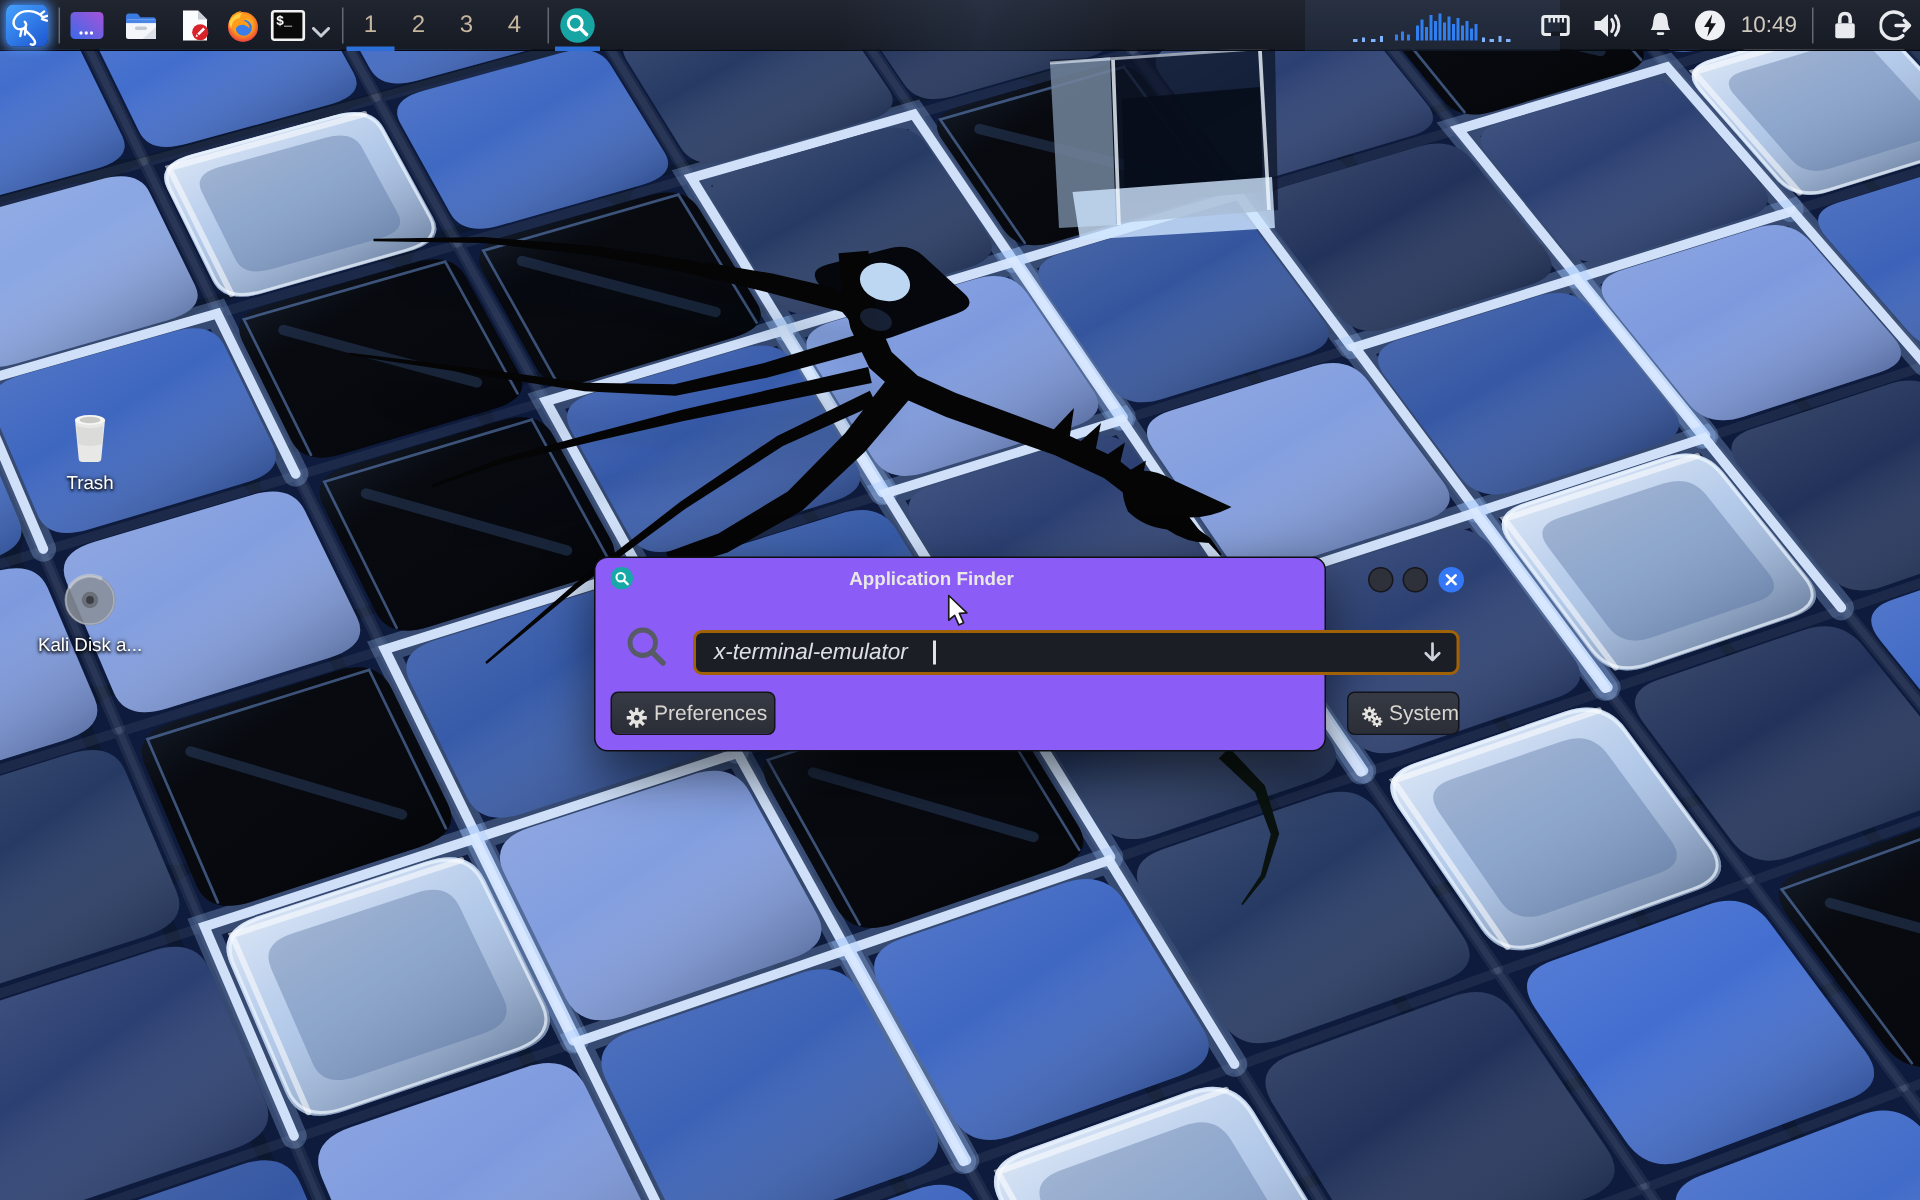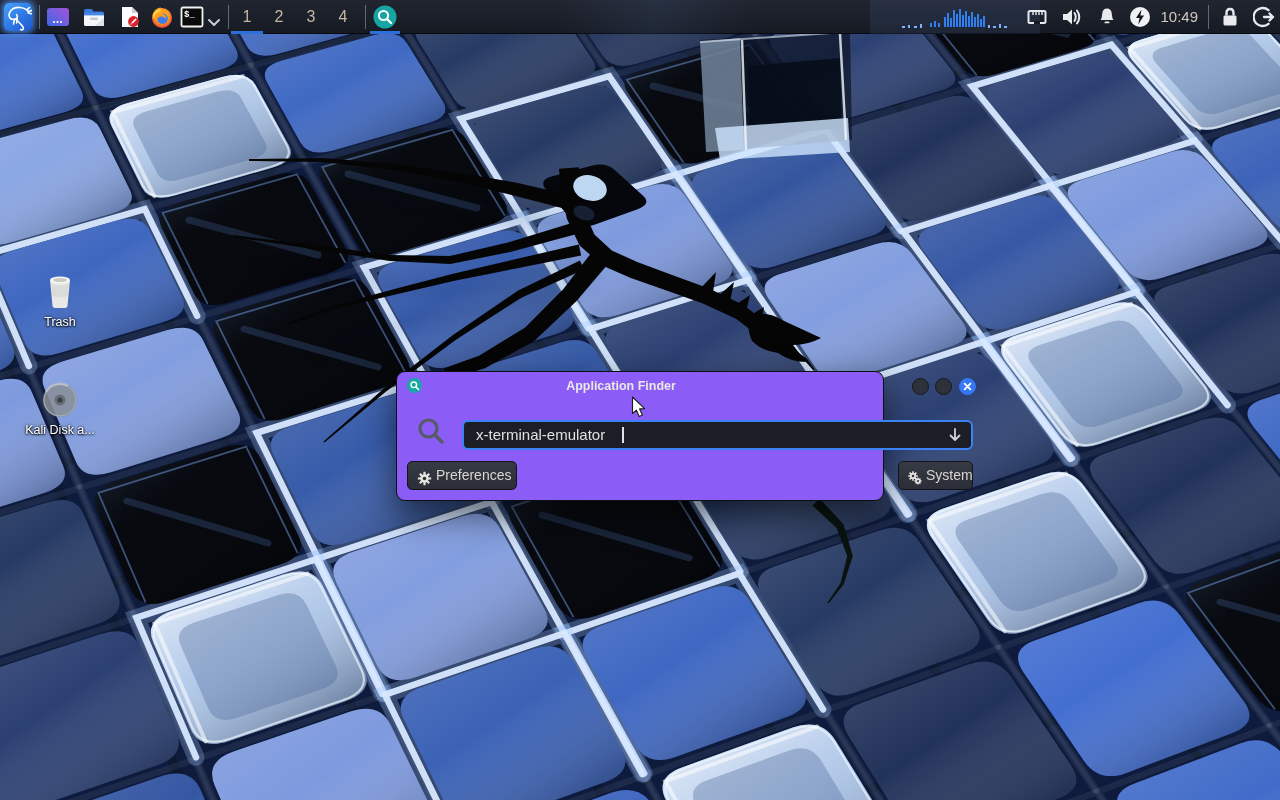--- a/index.html
+++ b/index.html
@@ -13,21 +13,21 @@
 
 .dico{position:absolute;width:96px;left:12px;text-align:center;z-index:10;}
 .dico .lbl{margin-top:4px;font-size:12.5px;color:#fff;text-shadow:0 1px 2px #000,0 0 3px #000;line-height:1.1;}
 .dico svg{display:block;margin:0 auto;}
 
 #dlg{position:absolute;left:352px;top:371px;width:488px;height:130px;background:#8b5cf6;border:1px solid #0e0f14;border-radius:9px;box-sizing:border-box;box-shadow:0 14px 34px rgba(0,0,0,.55);z-index:40;margin-left:44px;}
 #dlg .title{position:absolute;left:0;right:38px;top:7px;text-align:center;font-size:12.5px;font-weight:bold;color:#e9e8e5;}
 #dlg .ticon{position:absolute;left:10px;top:6px;}
 .wbtn{position:absolute;top:6px;width:17px;height:17px;border-radius:50%;background:#2e3139;border:1px solid #16171c;box-sizing:border-box;}
 #wclose{background:#3478f6;border-color:#3478f6;}
-#input{position:absolute;left:65px;top:48px;width:511px;height:30px;background:#1c1e25;border:2px solid #3b82f6;border-radius:6px;box-sizing:border-box;}
+#input{position:absolute;left:65px;top:48px;width:511px;height:30px;background:#1c1e25;border:2px solid #a16207;border-radius:6px;box-sizing:border-box;font-style:italic;}
 #input .txt{position:absolute;left:12px;top:0;line-height:26px;font-size:15px;color:#dde0e5;}
 #caret{position:absolute;left:158px;top:5px;width:1.5px;height:16px;background:#dfe2e8;}
 .btn{position:absolute;top:89px;height:29px;background:linear-gradient(#363a44,#2b2e37);border:1px solid #131419;border-radius:5px;box-sizing:border-box;color:#d9d6d1;font-size:14px;line-height:26px;}
 
 #cursor{position:absolute;left:631px;top:396px;z-index:60;}
 </style></head><body>
 <div id="desk">
 <svg width="1280" height="800" viewBox="0 0 1280 800" style="position:absolute;left:0;top:0">
 <defs>
 <linearGradient id="gmid" x1="0" y1="0" x2="0.85" y2="1">

